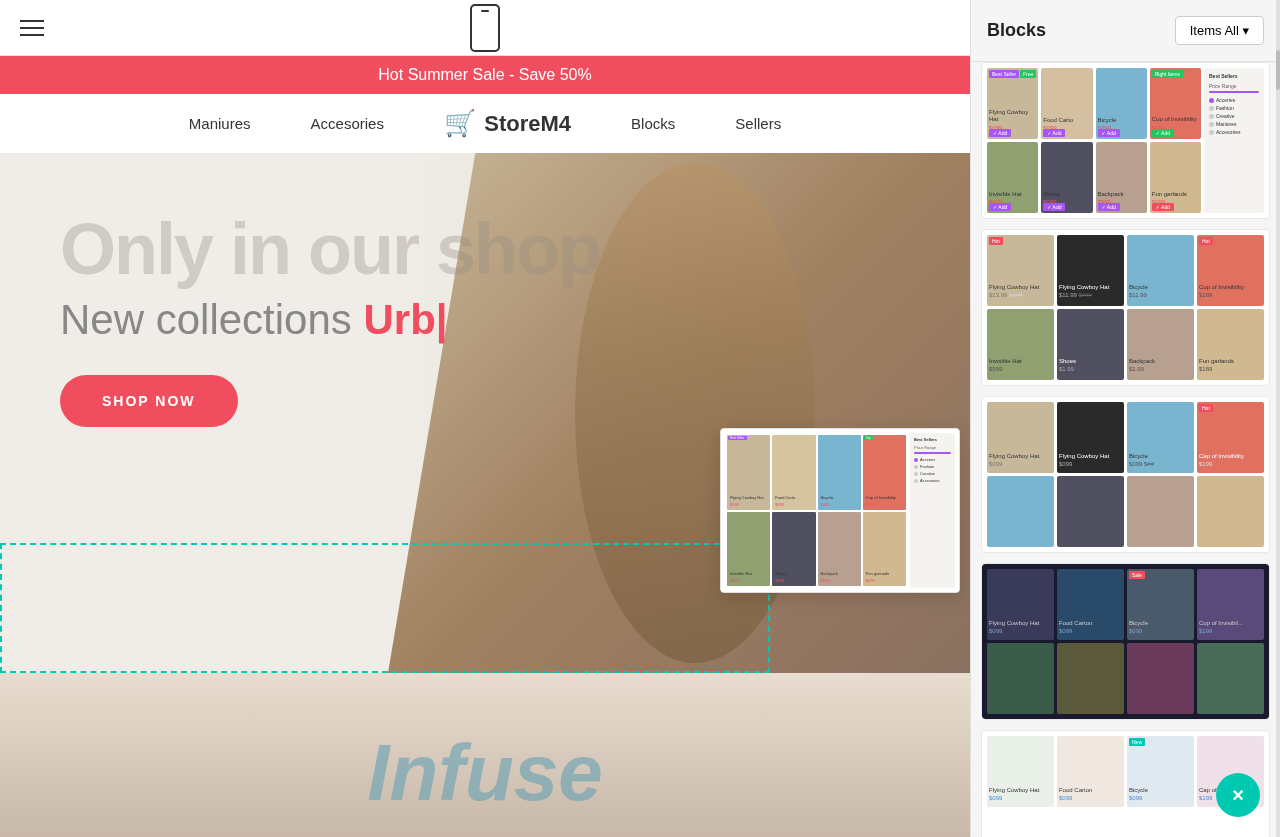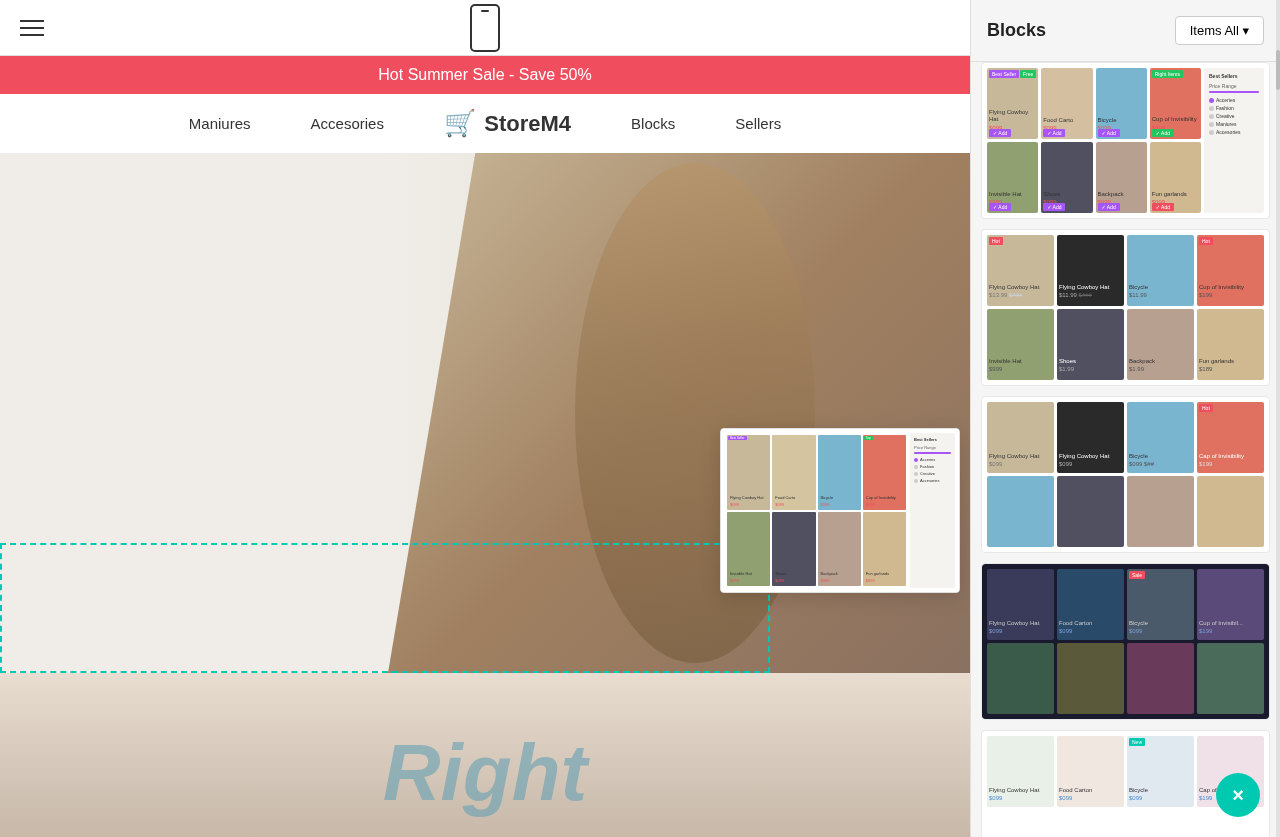--- a/index.html
+++ b/index.html
@@ -334,20 +334,27 @@
         <span class="logo-icon">🛒</span>
         <span>StoreM4</span>
       </div>
       <a>Blocks</a>
       <a>Sellers</a>
     </div>
 
     <div class="hero-section">
       <div class="hero-bg"></div>
       <div class="hero-person"></div>
+      <div class="hero-content">
+        <div class="hero-title-main">Only in our shop</div>
+        <div class="hero-subtitle">
+          <span>New collections </span><strong>Urb</strong><span style="color:#f04e5e;font-weight:900;">|</span>
+        </div>
+        <button class="shop-now-btn">SHOP NOW</button>
+      </div>
 
       <div class="dashed-selection" style="left: 0; bottom: 0; width: 770px; height: 130px;"></div>
 
       <div class="thumbnail-overlay">
         <div style="padding:4px; background:#fff; height:100%;">
 
           <div style="display:flex; gap:2px; height:100%;">
 
             <div style="flex:1; display:grid; grid-template-columns:1fr 1fr 1fr 1fr; grid-template-rows:1fr 1fr; gap:2px; padding:2px;">
               <div style="background:#c8b89a; border-radius:1px; position:relative; overflow:hidden;">
@@ -408,21 +415,21 @@
                     <div style="font-size:4px;color:#333;">Accesories</div>
                   </div>
               </div>
             </div>
           </div>
         </div>
       </div>
     </div>
 
     <div class="red-shirt-section">
-      <div class="red-shirt-text">Right</div>
+      <div class="red-shirt-text">Infuse</div>
     </div>
 
   </div>
 </div>
 
 <div class="right-panel" style="position:relative;">
 
   <div class="panel-header">
     <span class="panel-title">Blocks</span>
     <button class="show-all-btn">Items All ▾</button>

